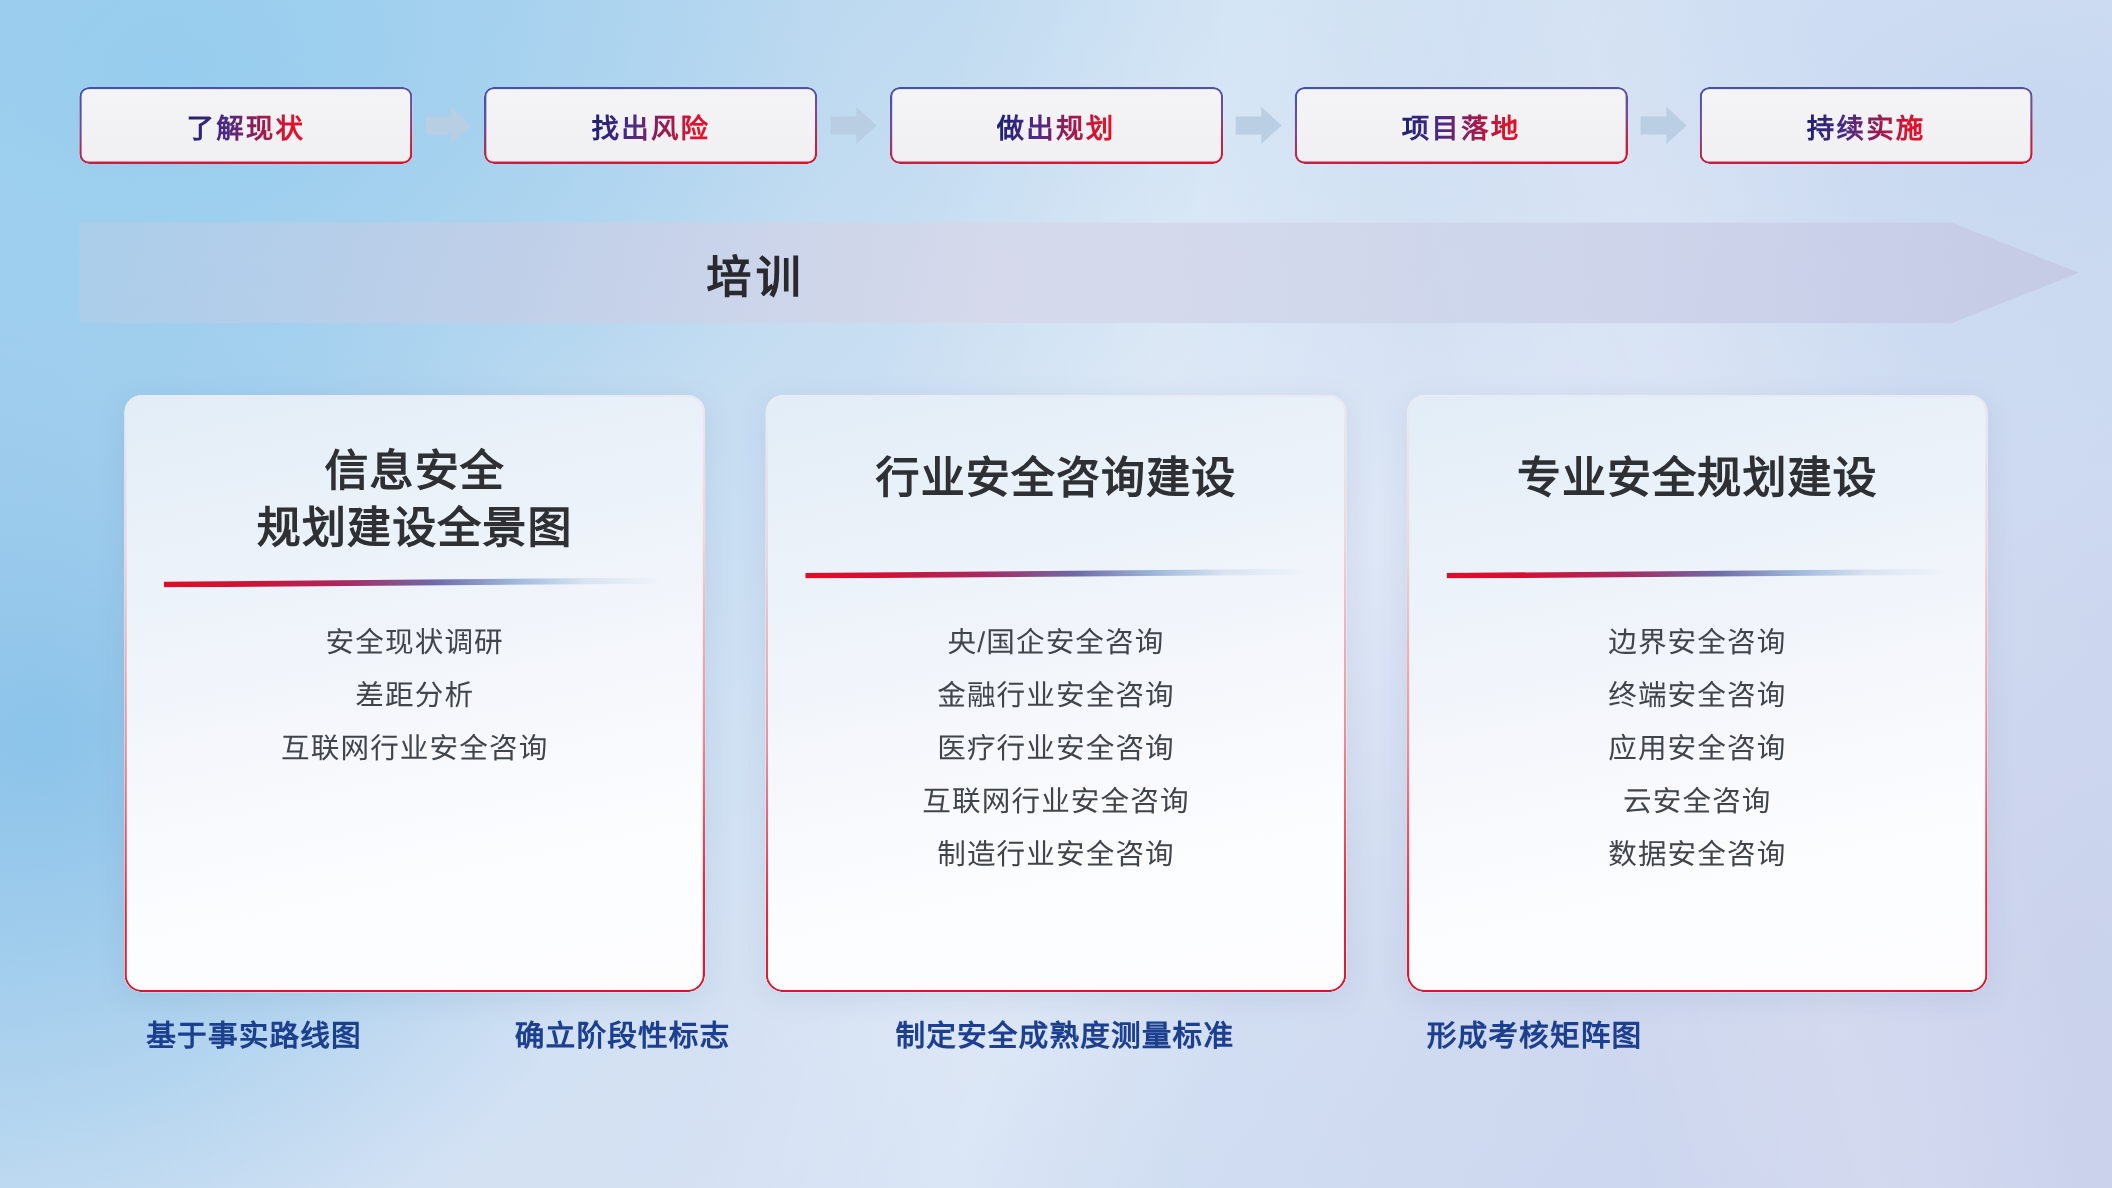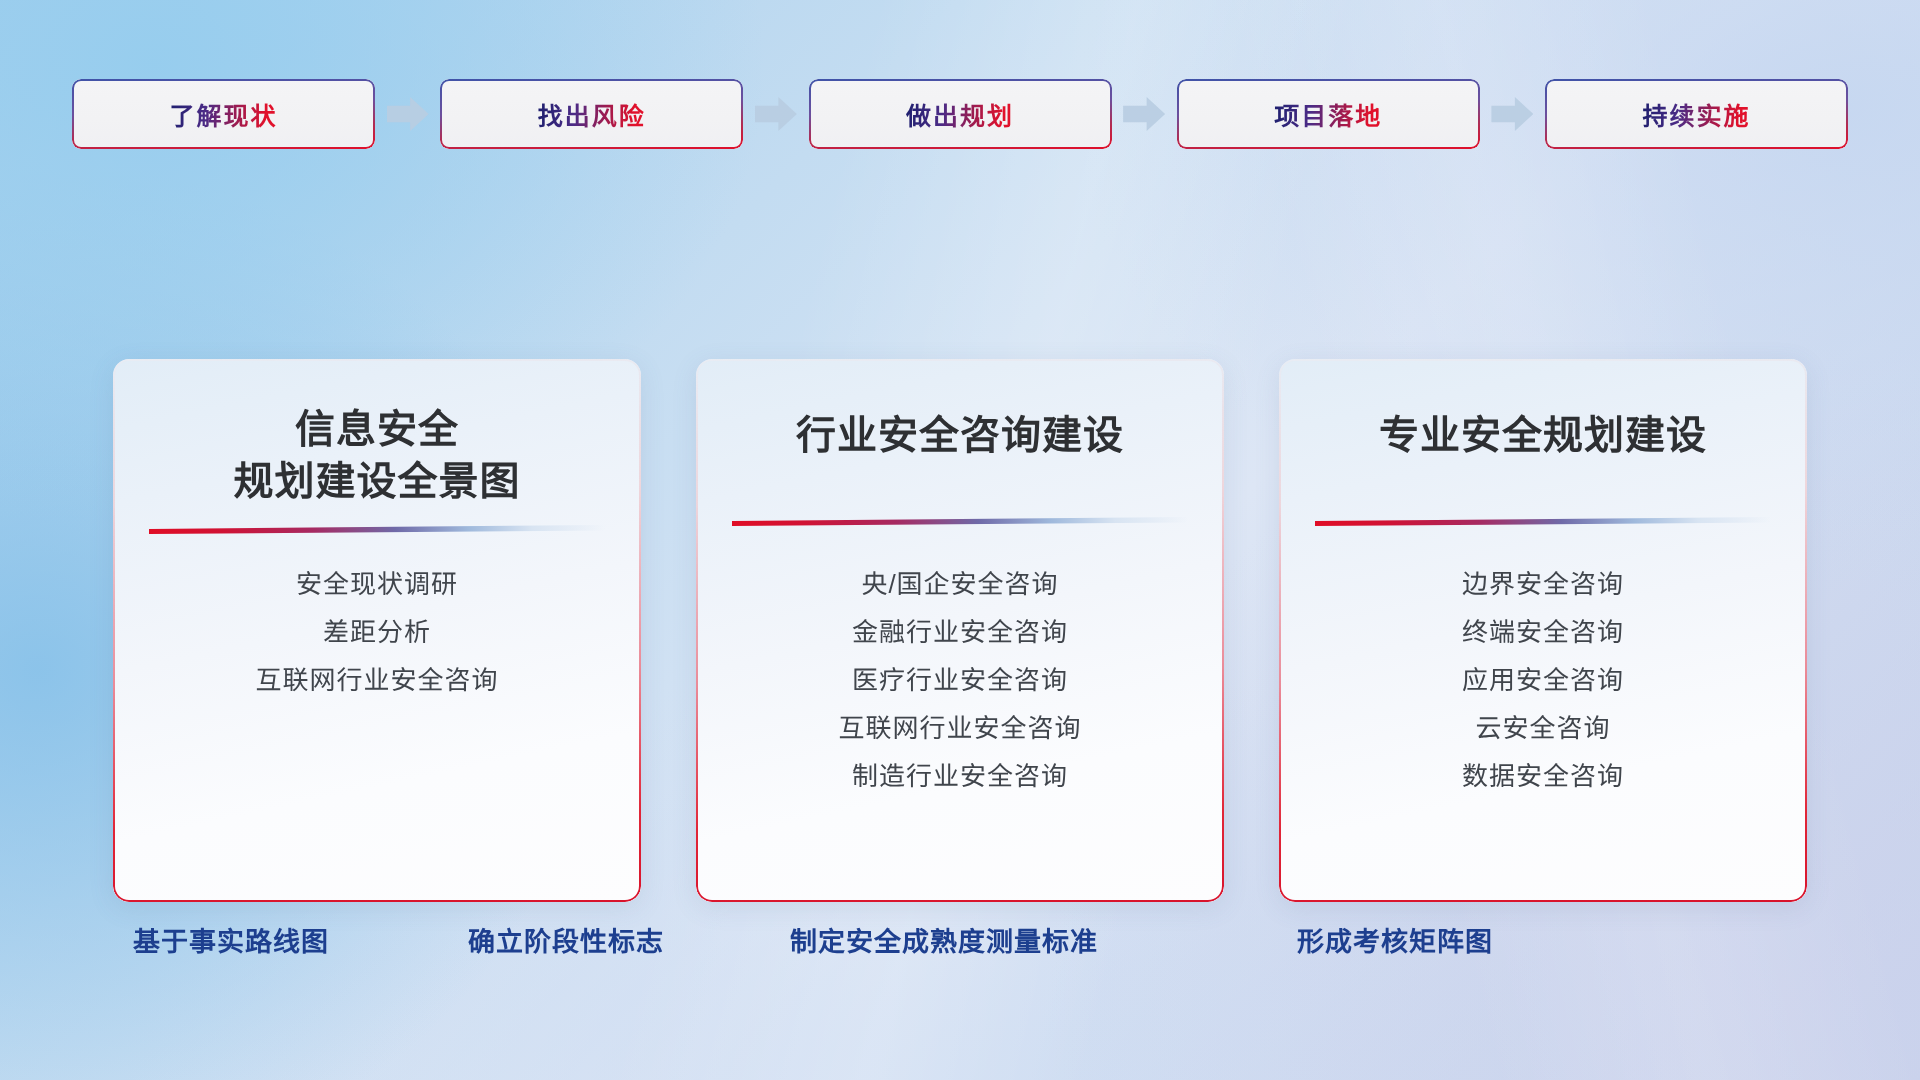--- a/index.html
+++ b/index.html
@@ -237,21 +237,21 @@
     position: absolute;
     top: 0;
     font-size: 27px;
     font-weight: 700;
     color: #1d3f8f;
     letter-spacing: 1px;
     white-space: nowrap;
   }
   #caption-0 { left: 133px; }
   #caption-1 { left: 468px; }
-  #caption-2 { left: 790px; }
+  #caption-2 { left: 814px; }
   #caption-3 { left: 1297px; }
 </style>
 </head>
 <body>
 
 <div id="stage">
 
   <div id="step-flow">
 
     <div class="step-box">
@@ -272,20 +272,23 @@
     <div class="step-box">
       <span class="step-label">项目落地</span>
     </div>
     <div class="step-arrow"></div>
 
     <div class="step-box">
       <span class="step-label">持续实施</span>
     </div>
   </div>
 
+  <div id="training-banner">
+    <div id="training-title">培训</div>
+  </div>
 
   <div id="cards">
 
     <div class="card" id="card-0">
       <div class="card-inner">
         <div class="card-title">信息安全
 规划建设全景图</div>
         <div class="card-divider"></div>
         <ul class="card-list">
           <li>安全现状调研</li>

